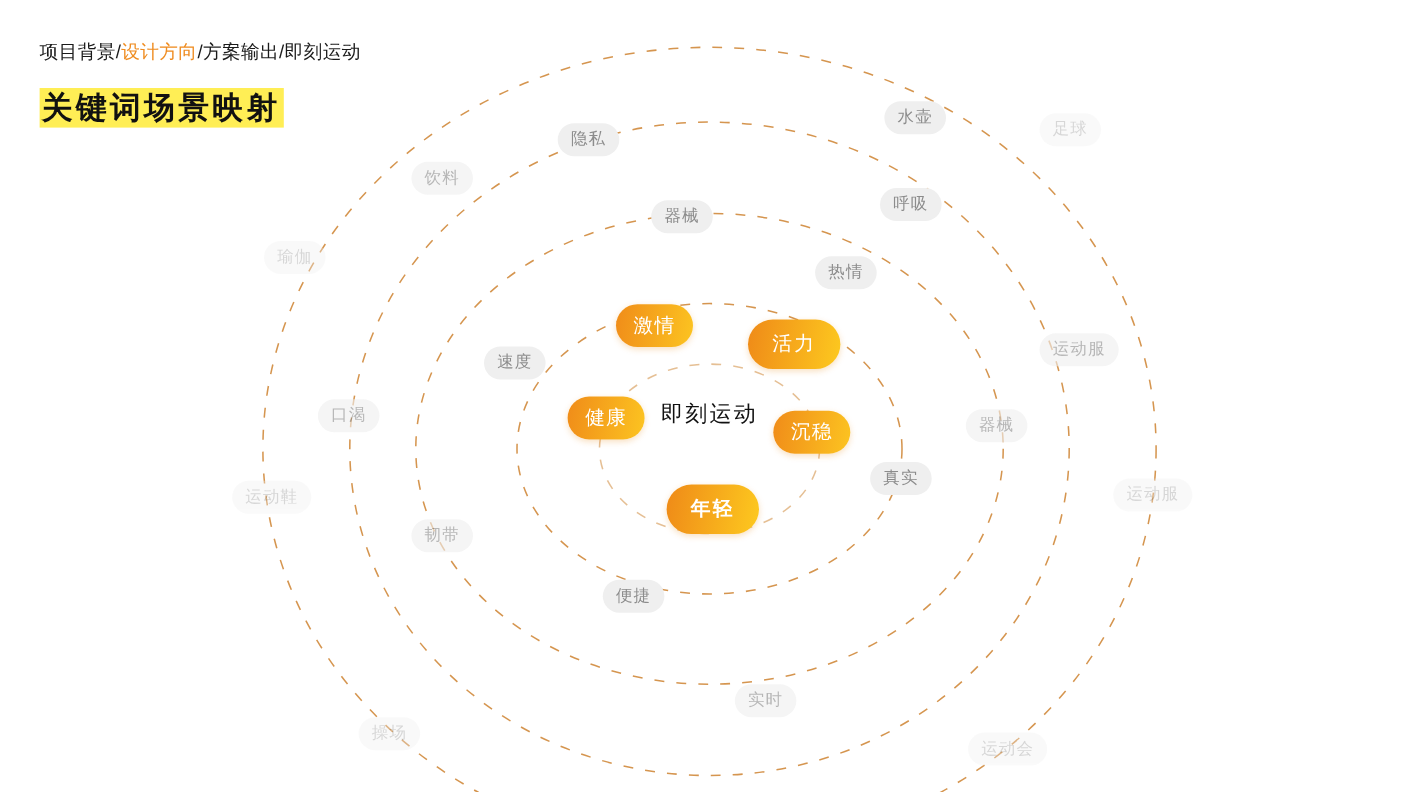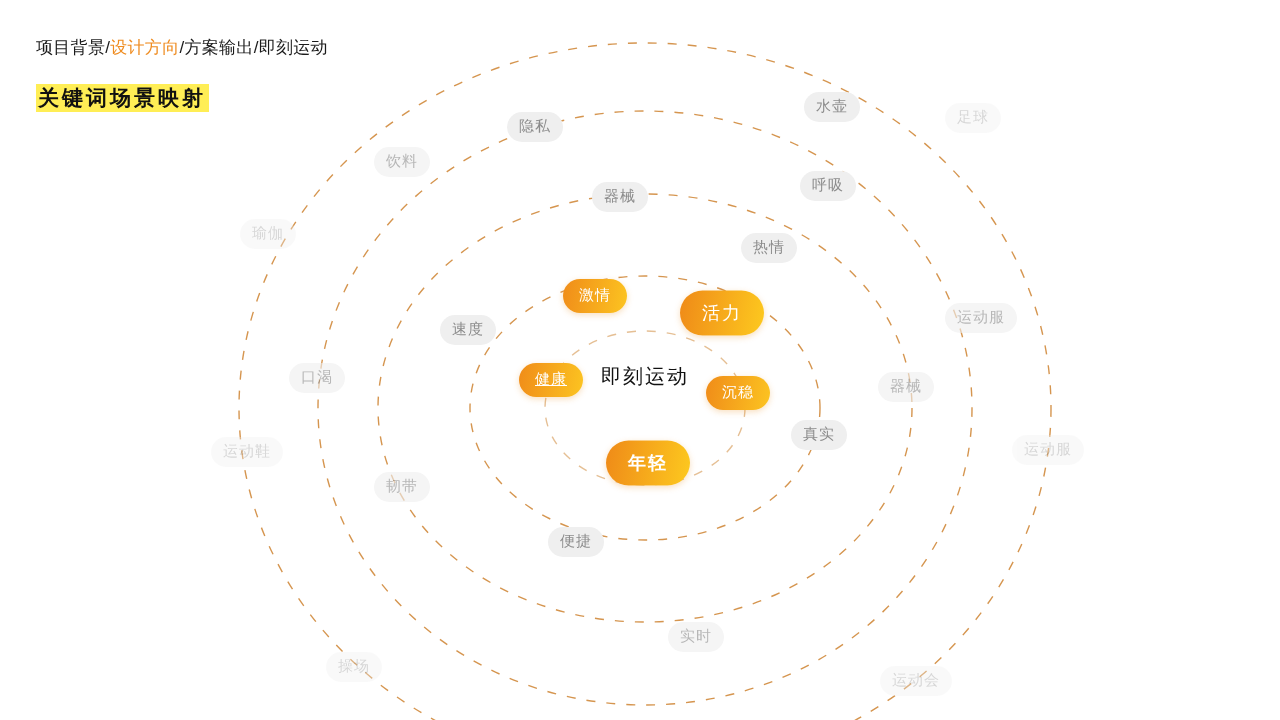--- a/index.html
+++ b/index.html
@@ -15,21 +15,21 @@
   
   .breadcrumb{
     position:absolute;left:36px;top:36px;
     font-size:17px;line-height:24px;color:#1a1a1a;
     white-space:nowrap;letter-spacing:.3px;
   }
   .breadcrumb .sep{color:#1a1a1a;}
   .breadcrumb .active{color:#ef8c20;}
   .page-title{
     position:absolute;left:36px;top:82px;
-    font-size:21px;line-height:32px;font-weight:bold;color:#111;
+    font-size:28px;line-height:32px;font-weight:bold;color:#111;
     letter-spacing:3px;white-space:nowrap;
   }
   .page-title .hl{
     background:#ffee55;
     padding:2px 3px 3px 2px;
     box-decoration-break:clone;
   }
 
   
   #rings{position:absolute;left:0;top:0;width:1280px;height:720px;}
@@ -47,21 +47,21 @@
     color:#8c8c8c;
     font-size:15px;
     padding:5px 12px 6px 12px;
     letter-spacing:1px;
   }
   .node.gray.g1{opacity:1;}
   .node.gray.g2{opacity:.62;}
   .node.gray.g3{opacity:.34;}
   .node.pill{
     color:#ffffff;
-    font-size:15px;
+    font-size:18px;
     letter-spacing:1px;
     padding:7px 16px 8px 16px;
     border-radius:999px;
     box-shadow:0 2px 6px rgba(231,140,30,.28);
   }
   .node.pill.big{
     font-size:18px;
     padding:10px 22px 11px 22px;
     letter-spacing:2px;
   }
@@ -153,21 +153,21 @@
       </div>
       <div class="node gray g3" style="left: 916px; top: 681px; text-align: center;">
         <span>运动会</span>
       </div>
       <div class="node pill" style="left: 595px; top: 296px; background: linear-gradient(100deg, rgb(240, 140, 25) 0%, rgb(252, 196, 33) 100%);">
         <span>激情</span>
       </div>
       <div class="node pill big" style="left: 722px; top: 313px; background: linear-gradient(100deg, rgb(239, 138, 24) 0%, rgb(253, 201, 31) 100%);">
         <span>活力</span>
       </div>
-      <div class="node pill" style="left: 551px; top: 380px; background: linear-gradient(100deg, rgb(240, 140, 25) 0%, rgb(252, 196, 33) 100%); text-decoration: underline;">
+      <div class="node pill" style="left: 551px; top: 380px; background: linear-gradient(100deg, rgb(240, 140, 25) 0%, rgb(252, 196, 33) 100%);">
         <span>健康</span>
       </div>
       <div class="node pill" style="left: 738px; top: 393px; background: linear-gradient(100deg, rgb(240, 140, 25) 0%, rgb(252, 196, 33) 100%);">
         <span>沉稳</span>
       </div>
       <div class="node pill big" style="left: 648px; top: 463px; background: linear-gradient(100deg, rgb(239, 138, 24) 0%, rgb(253, 201, 31) 100%); font-weight: bold;">
         <span>年轻</span>
       </div>
       <div class="node center-text" style="left: 645px; top: 376px;">即刻运动</div>
     </div>

